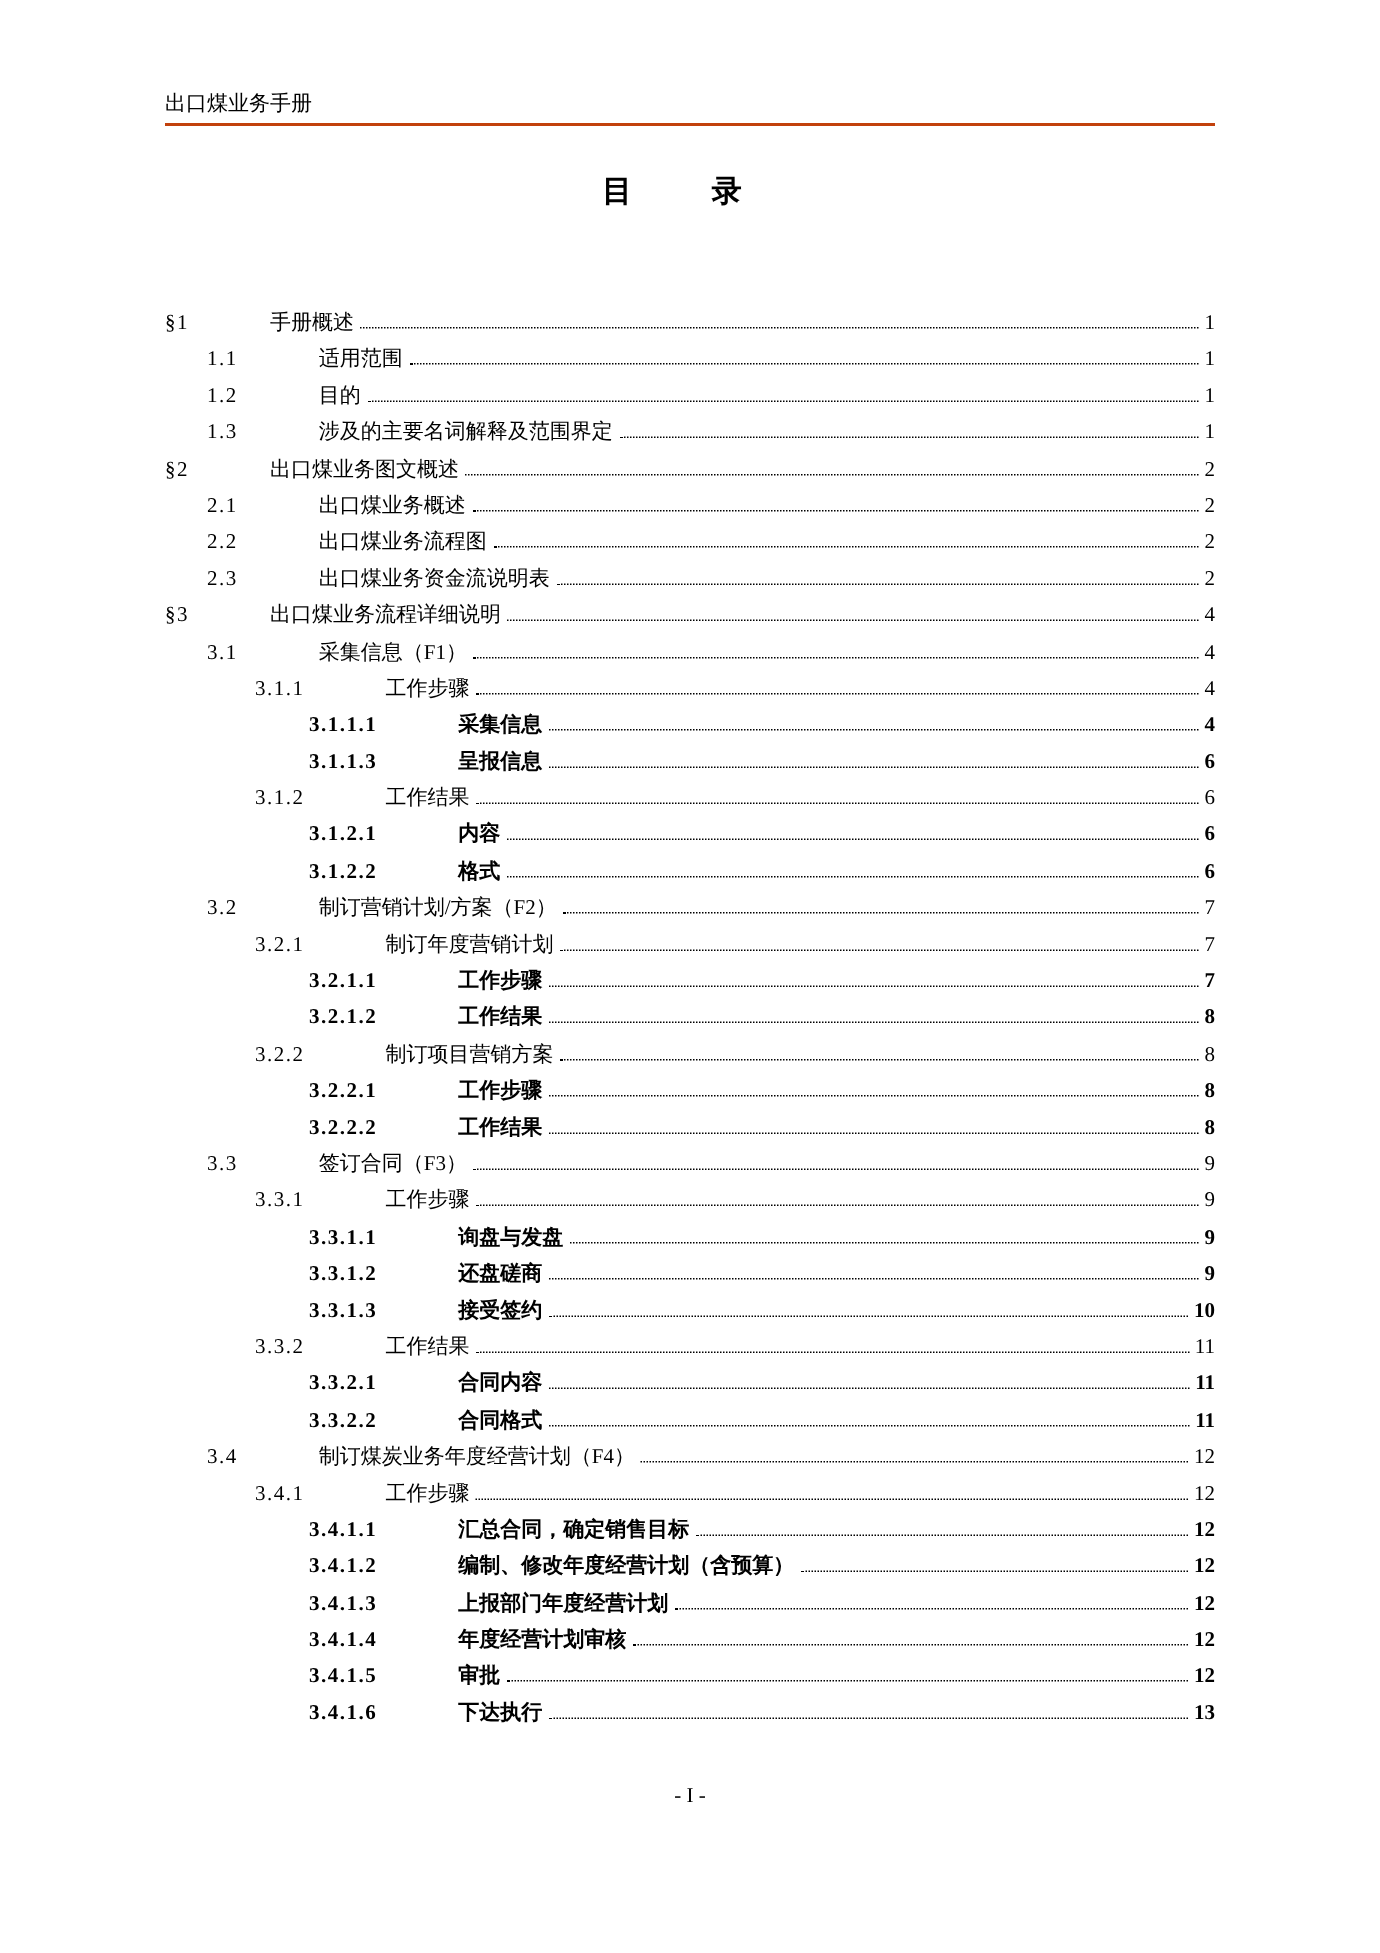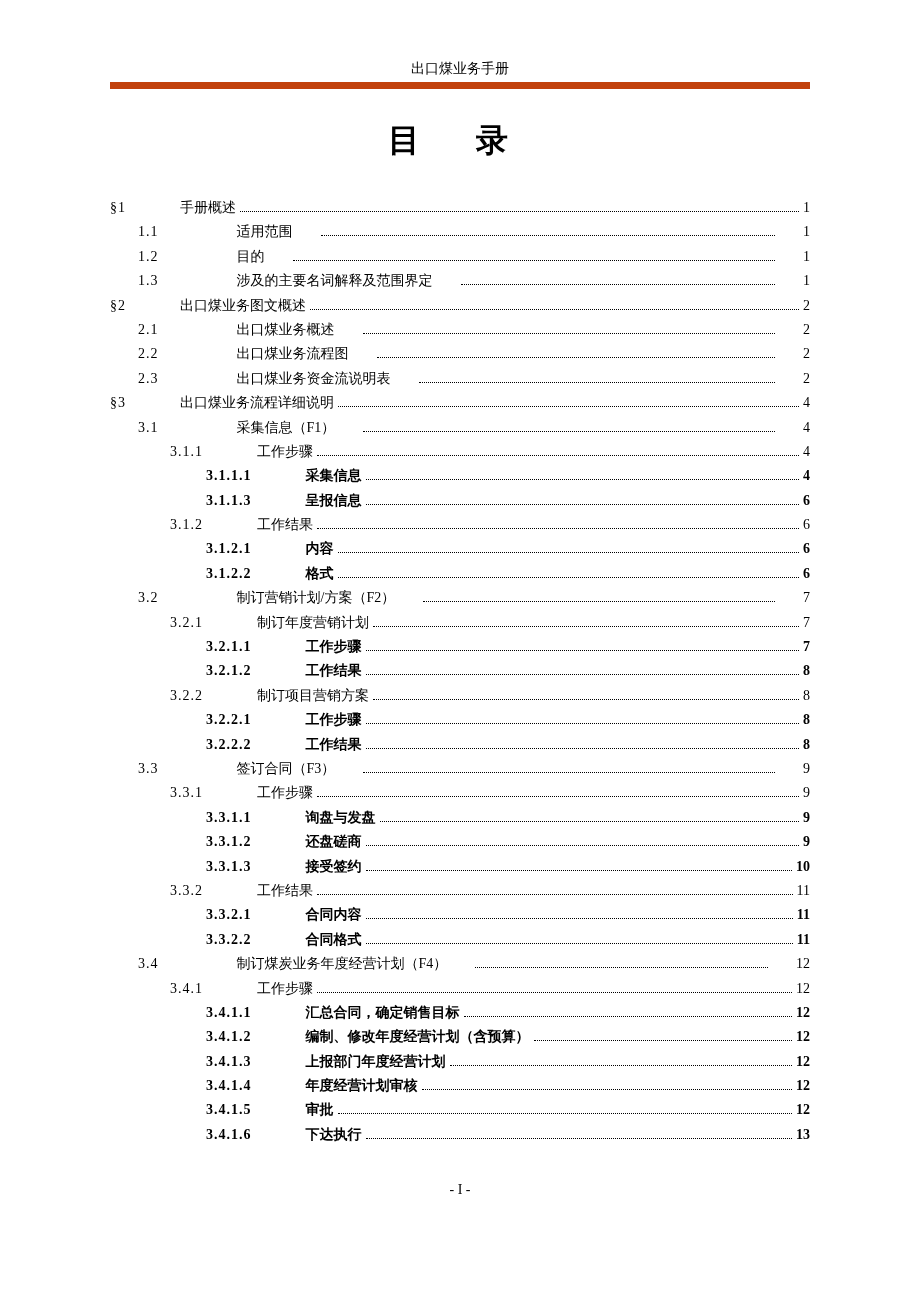--- a/index.html
+++ b/index.html
@@ -8,32 +8,32 @@
       background: #fff;
       font-family: "SimSun", "宋体", serif;
       color: #000;
       width: 920px;
     }
     .page {
       padding: 60px 110px 40px 110px;
       box-sizing: border-box;
     }
     .header-text {
-      text-align: center;
+      text-align: left;
       font-size: 14px;
       padding-bottom: 4px;
-      border-bottom: 7px solid #c2410c;
+      border-bottom: 2px solid #c2410c;
       margin-bottom: 30px;
     }
     .title {
       text-align: center;
-      font-size: 32px;
+      font-size: 20px;
       font-weight: bold;
       letter-spacing: 24px;
-      margin-bottom: 34px;
+      margin-bottom: 64px;
     }
     .toc {
       font-size: 14px;
       line-height: 1.6;
     }
     .toc-row {
       display: flex;
       align-items: baseline;
       white-space: nowrap;
       margin-bottom: 2px;
@@ -50,21 +50,21 @@
     .toc-dots {
       flex: 1 1 auto;
       border-bottom: 1.5px dotted #000;
       margin: 0 4px 3px 4px;
       min-width: 10px;
     }
     .toc-page {
       flex: 0 0 auto;
     }
     .lvl1 { padding-left: 0px; }
-    .lvl2 { padding-left: 28px; gap: 24px; }
+    .lvl2 { padding-left: 28px; }
     .lvl3 { padding-left: 60px; }
     .lvl4 { padding-left: 96px; font-weight: bold; }
     .footer {
       text-align: center;
       font-size: 14px;
       margin-top: 36px;
     }
   </style>
 </head>
 <body>

